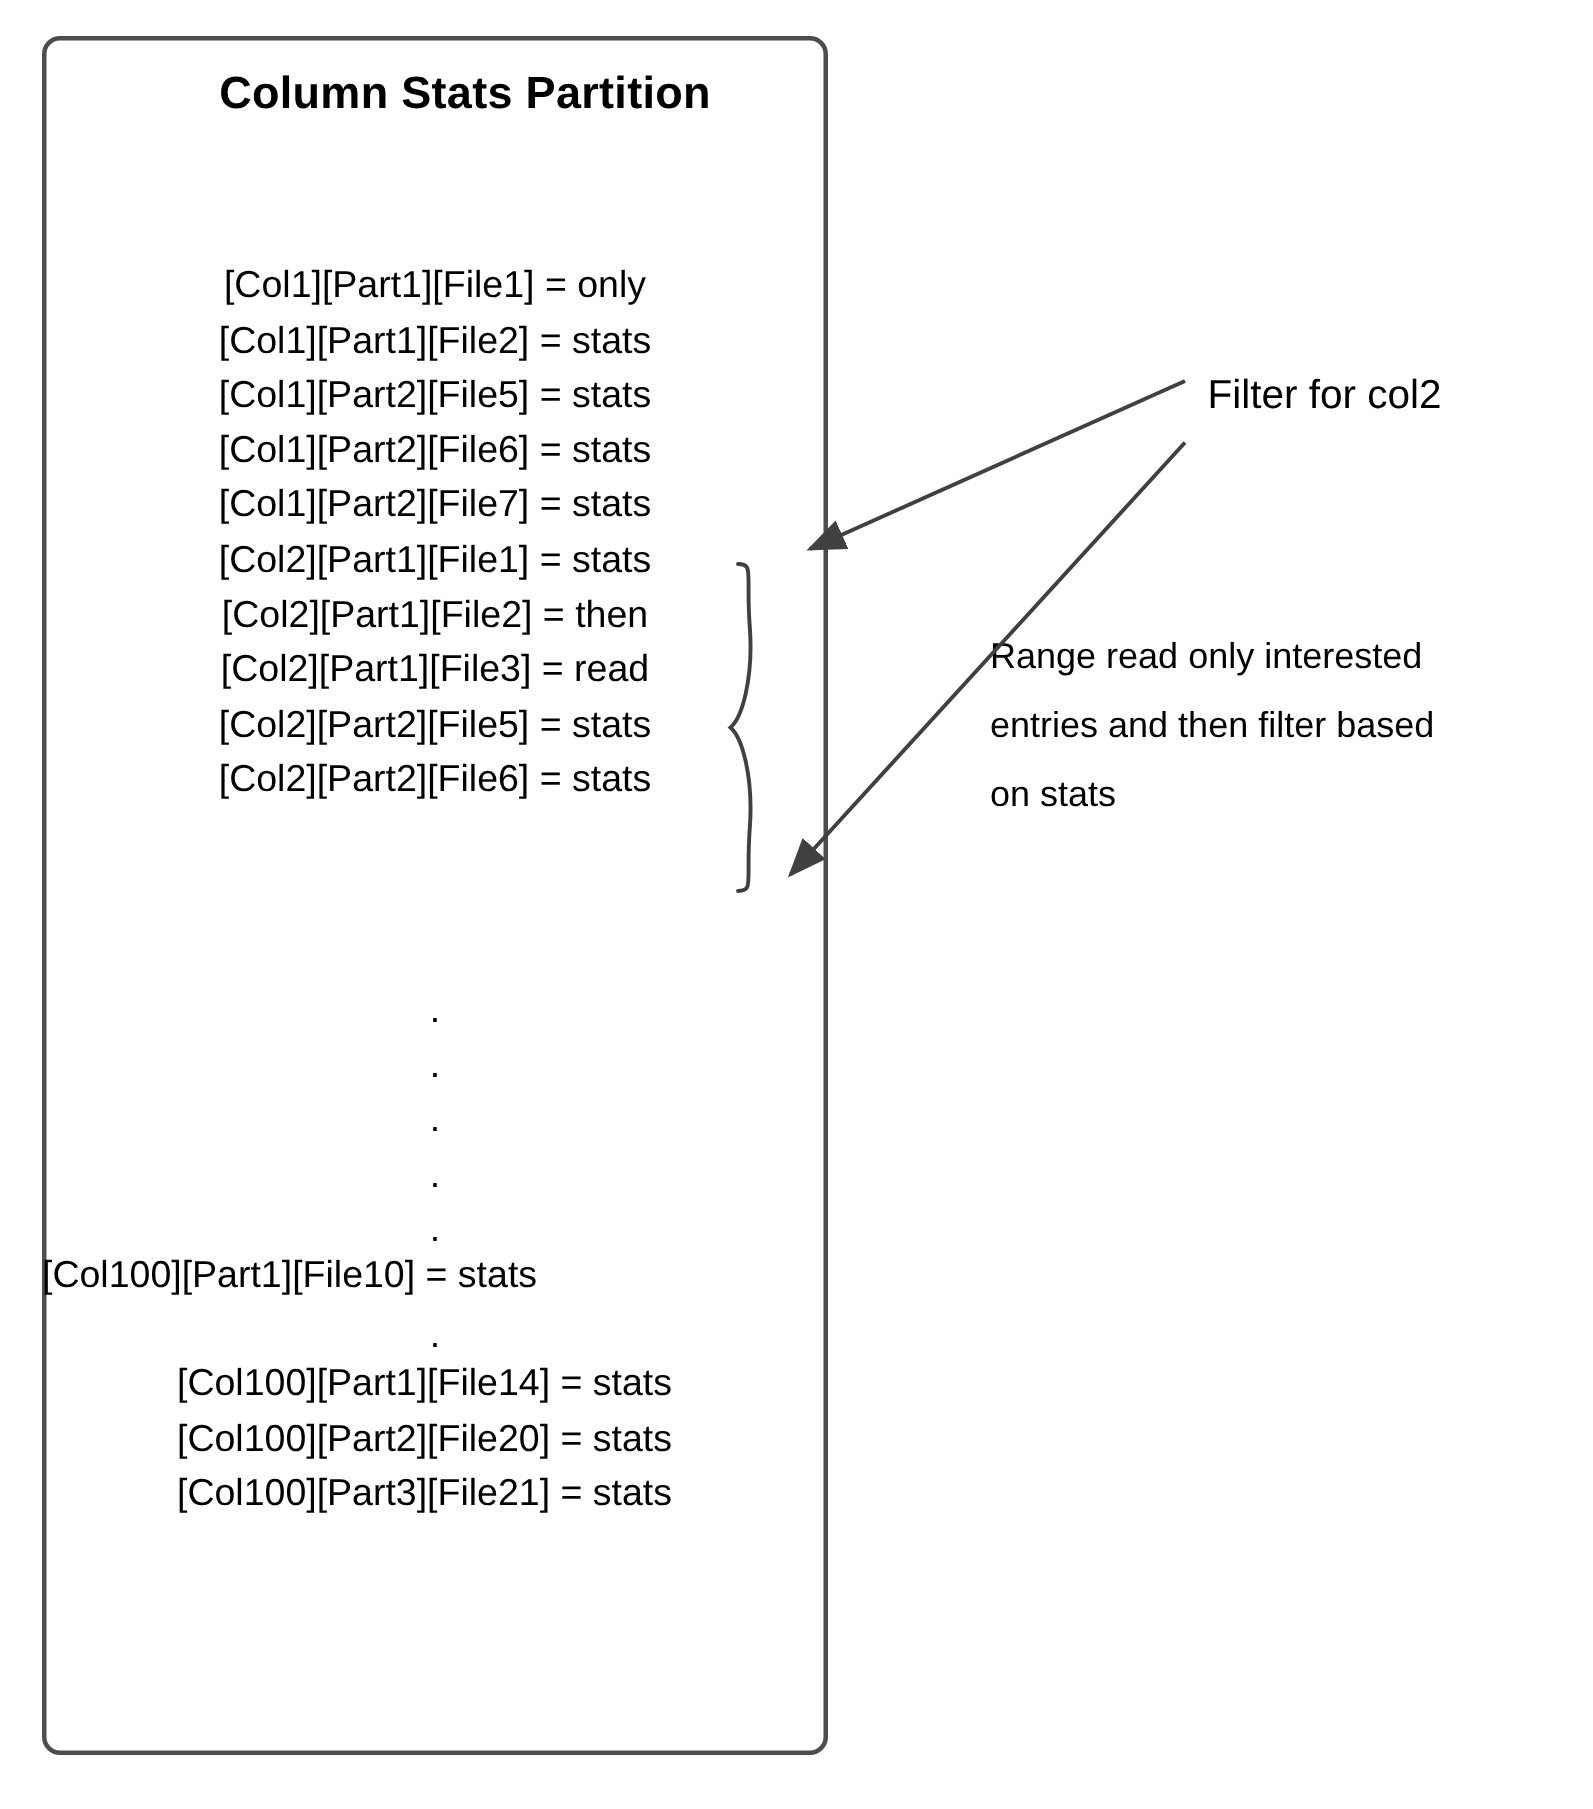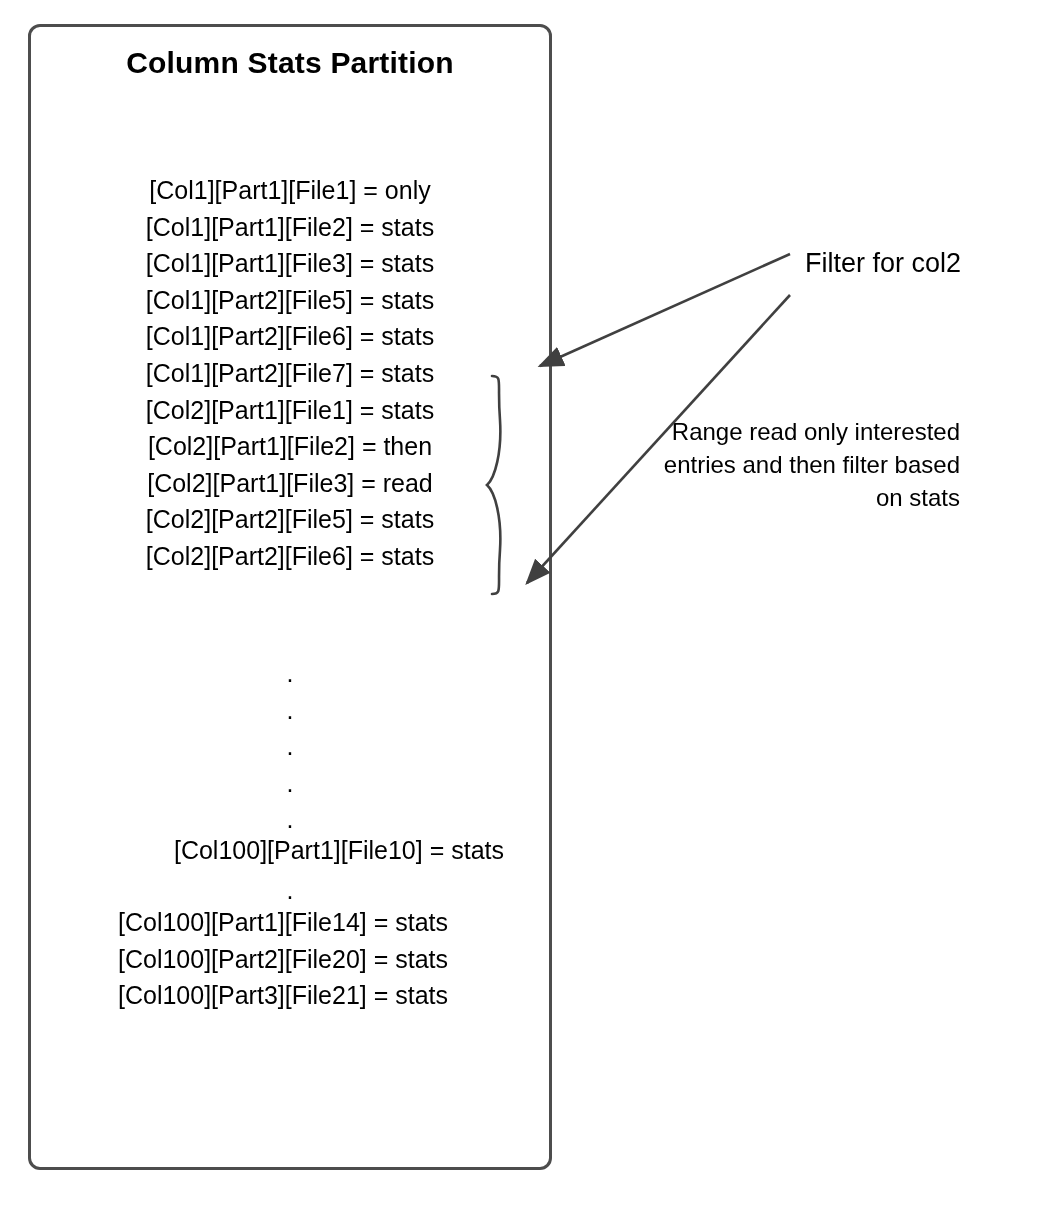--- a/index.html
+++ b/index.html
@@ -36,20 +36,21 @@
 
   .box-title {
     position: absolute;
     left: 28px;
     top: 46px;
     width: 524px;
     text-align: center;
     font-size: 30px;
     font-weight: bold;
     letter-spacing: 0.2px;
+    padding-left: 20px;
   }
 
   
   .entry-list {
     position: absolute;
     left: 28px;
     top: 172px;
     width: 524px;
     text-align: center;
   }
@@ -68,21 +69,21 @@
   .dot {
     font-size: 25px;
     line-height: 36.5px;
   }
 
   .entry-list-2 {
     position: absolute;
     left: 28px;
     top: 832px;
     width: 476px;
-    text-align: right;
+    text-align: left;
   }
   .entry-list-3 {
     position: absolute;
     left: 28px;
     top: 904px;
     width: 510px;
     text-align: center;
   }
 
   
@@ -93,23 +94,23 @@
     font-size: 27px;
     font-weight: normal;
     white-space: nowrap;
   }
 
   .range-note {
     position: absolute;
     left: 660px;
     top: 415px;
     width: 300px;
-    text-align: right;
+    text-align: left;
     font-size: 24px;
-    line-height: 33px;
+    line-height: 46px;
   }
 
   
   svg.overlay {
     position: absolute;
     left: 0;
     top: 0;
     width: 1062px;
     height: 1206px;
     pointer-events: none;
@@ -120,21 +121,20 @@
 
 <div id="canvas">
 
   <div class="partition-box"></div>
 
   <div class="box-title">Column Stats Partition</div>
 
   <div class="entry-list">
     <div class="entry">[Col1][Part1][File1] = only</div>
     <div class="entry">[Col1][Part1][File2] = stats</div>
-    <div class="entry">[Col1][Part1][File3] = stats</div>
     <div class="entry">[Col1][Part2][File5] = stats</div>
     <div class="entry">[Col1][Part2][File6] = stats</div>
     <div class="entry">[Col1][Part2][File7] = stats</div>
     <div class="entry">[Col2][Part1][File1] = stats</div>
     <div class="entry">[Col2][Part1][File2] = then</div>
     <div class="entry">[Col2][Part1][File3] = read</div>
     <div class="entry">[Col2][Part2][File5] = stats</div>
     <div class="entry">[Col2][Part2][File6] = stats</div>
   </div>
 

